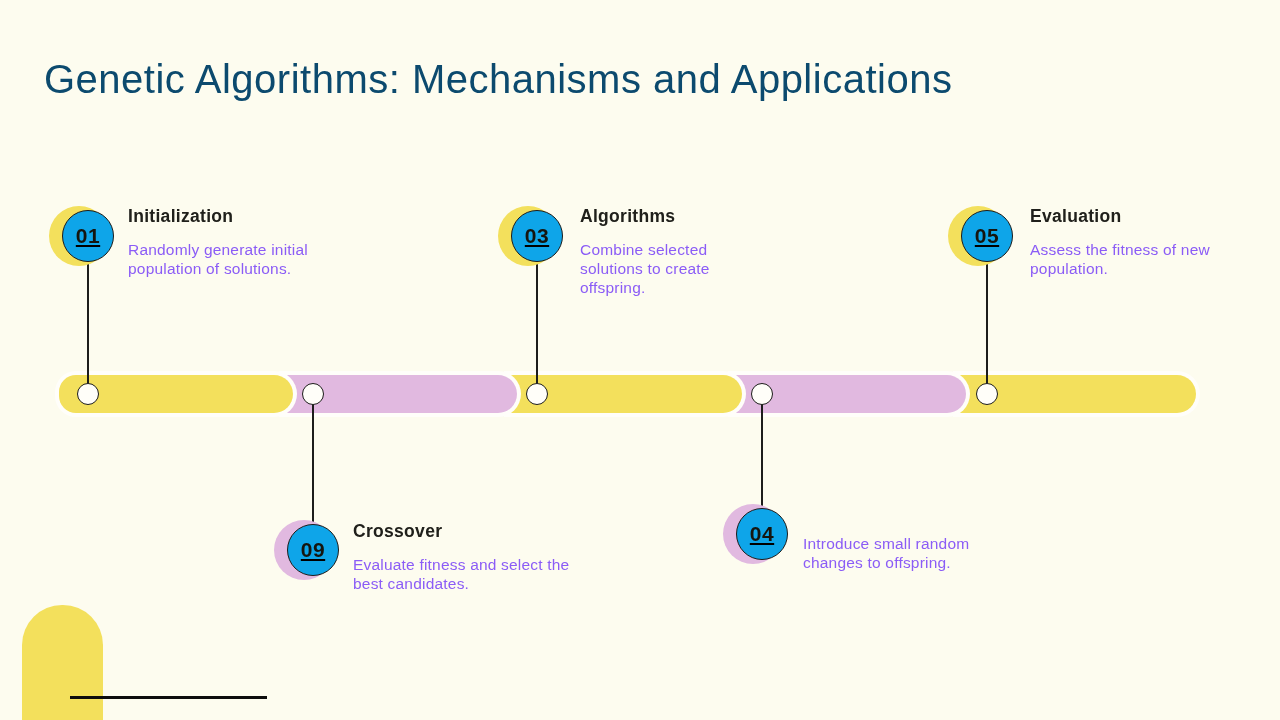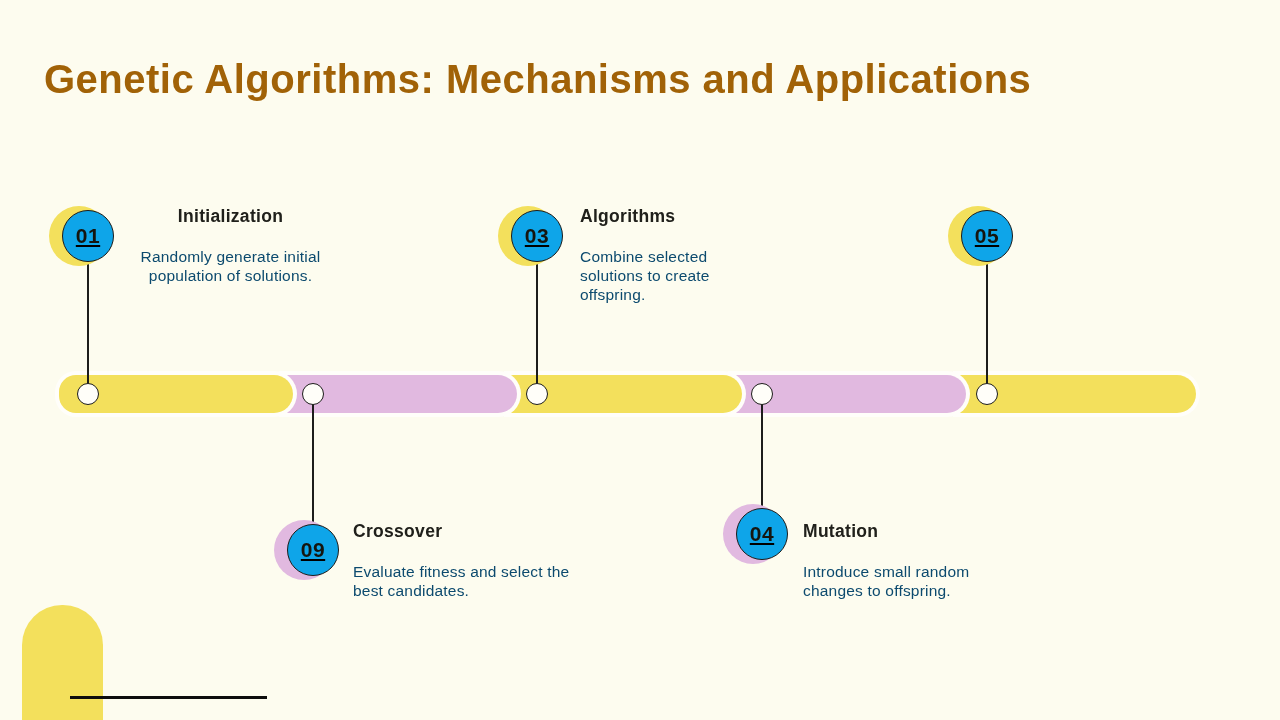--- a/index.html
+++ b/index.html
@@ -8,22 +8,22 @@
     font-family:"Liberation Sans","DejaVu Sans",sans-serif;
     overflow:hidden;
   }
   .slide{
     position:relative;width:1280px;height:720px;
     background:#FDFCEF;overflow:hidden;
   }
   
   .slide-title{
     position:absolute;left:44px;top:28px;width:1180px;
-    font-size:40px;line-height:48px;font-weight:700;
-    letter-spacing:0.5px;color:#a16207;
+    font-size:40px;line-height:48px;font-weight:400;
+    letter-spacing:0.5px;color:#0c4a6e;
   }
   
   .seg{
     position:absolute;top:375px;height:38px;
     box-shadow:0 0 0 4px #FFFEFA;
   }
   .seg-0{left:59px;width:234px;border-radius:17px 19px 19px 17px;z-index:15;}
   .seg-1{left:283px;width:234px;border-radius:0 19px 19px 0;z-index:14;}
   .seg-2{left:508px;width:234px;border-radius:0 19px 19px 0;z-index:13;}
   .seg-3{left:732px;width:234px;border-radius:0 19px 19px 0;z-index:12;}
@@ -63,24 +63,24 @@
   .badge-2{left:287px;top:524px;}
   .badge-3{left:511px;top:210px;}
   .badge-4{left:736px;top:508px;}
   .badge-5{left:961px;top:210px;}
   
   .text-block{position:absolute;}
   .step-title{
     font-size:17.5px;font-weight:700;color:#20201B;letter-spacing:0.3px;
   }
   .step-desc{
-    margin-top:20px;font-size:15.5px;line-height:19px;
-    color:#0c4a6e;letter-spacing:0.2px;
+    margin-top:13px;font-size:15.5px;line-height:19px;
+    color:#8b5cf6;letter-spacing:0.2px;
   }
-  .text-1{left:128px;top:206px;width:205px;text-align:center;}
+  .text-1{left:128px;top:206px;width:205px;}
   .text-2{left:353px;top:521px;width:218px;}
   .text-3{left:580px;top:206px;width:158px;}
   .text-4{left:803px;top:521px;width:200px;}
   .text-5{left:1030px;top:206px;width:196px;}
   
   .corner-pill{
     position:absolute;left:22px;top:605px;width:81px;height:130px;
     border-radius:40px 40px 0 0;z-index:2;
   }
   .footer-line{
@@ -150,20 +150,23 @@
   </div>
   <div class="text-block text-2">
     <div class="step-title">Crossover</div>
     <div class="step-desc">Evaluate fitness and select the best candidates.</div>
   </div>
   <div class="text-block text-3">
     <div class="step-title">Algorithms</div>
     <div class="step-desc">Combine selected solutions to create offspring.</div>
   </div>
   <div class="text-block text-4">
-    <div class="step-title">Mutation</div>
     <div class="step-desc">Introduce small random changes to offspring.</div>
+  </div>
+  <div class="text-block text-5">
+    <div class="step-title">Evaluation</div>
+    <div class="step-desc">Assess the fitness of new population.</div>
   </div>
 
   <div class="corner-pill" style="background: rgb(243, 224, 92);"></div>
   <div class="footer-line" style="background: rgb(13, 13, 13);"></div>
 
 </div>
 
 </body></html>

